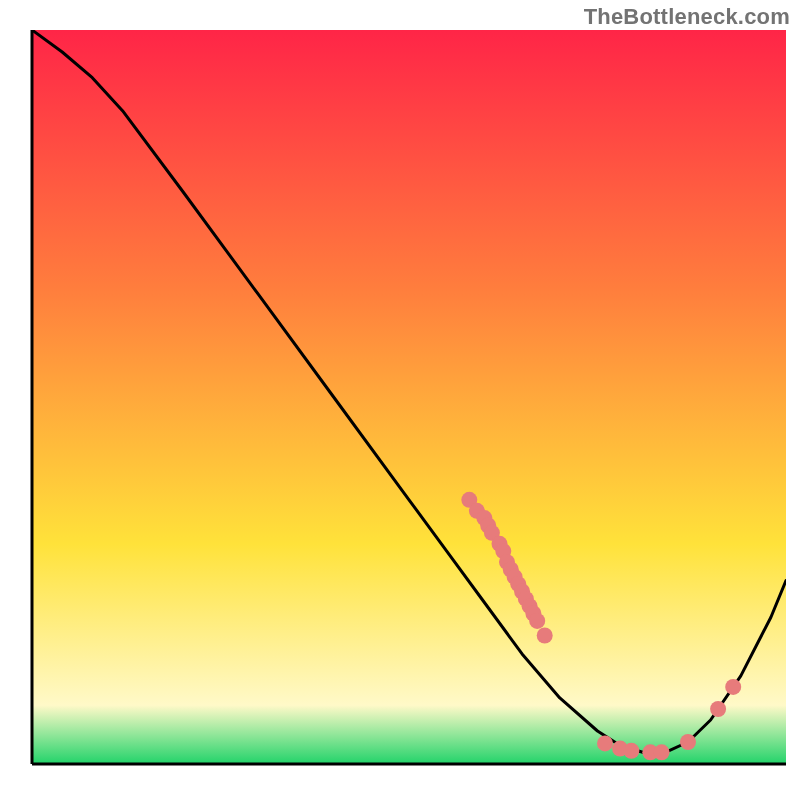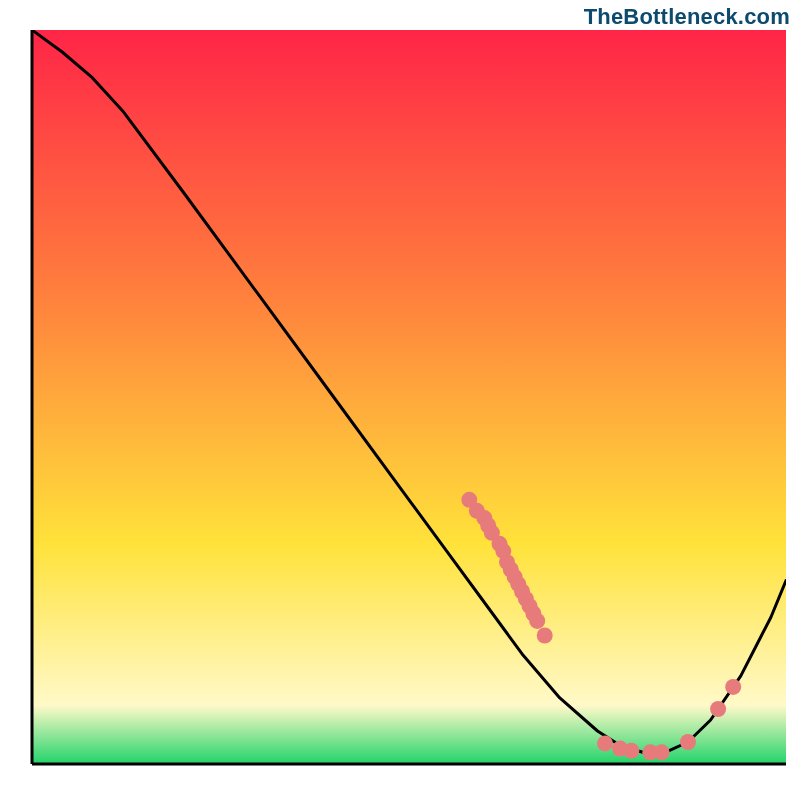--- a/index.html
+++ b/index.html
@@ -15,21 +15,21 @@
     position: relative;
     width: 800px;
     height: 800px;
   }
   .watermark {
     position: absolute;
     top: 4px;
     right: 10px;
     font-size: 22px;
     font-weight: 600;
-    color: #0c4a6e;
+    color: #737373;
     letter-spacing: 0.2px;
     z-index: 3;
   }
   svg {
     display: block;
   }
 </style>
 </head>
 <body>
 <div class="wrap">

